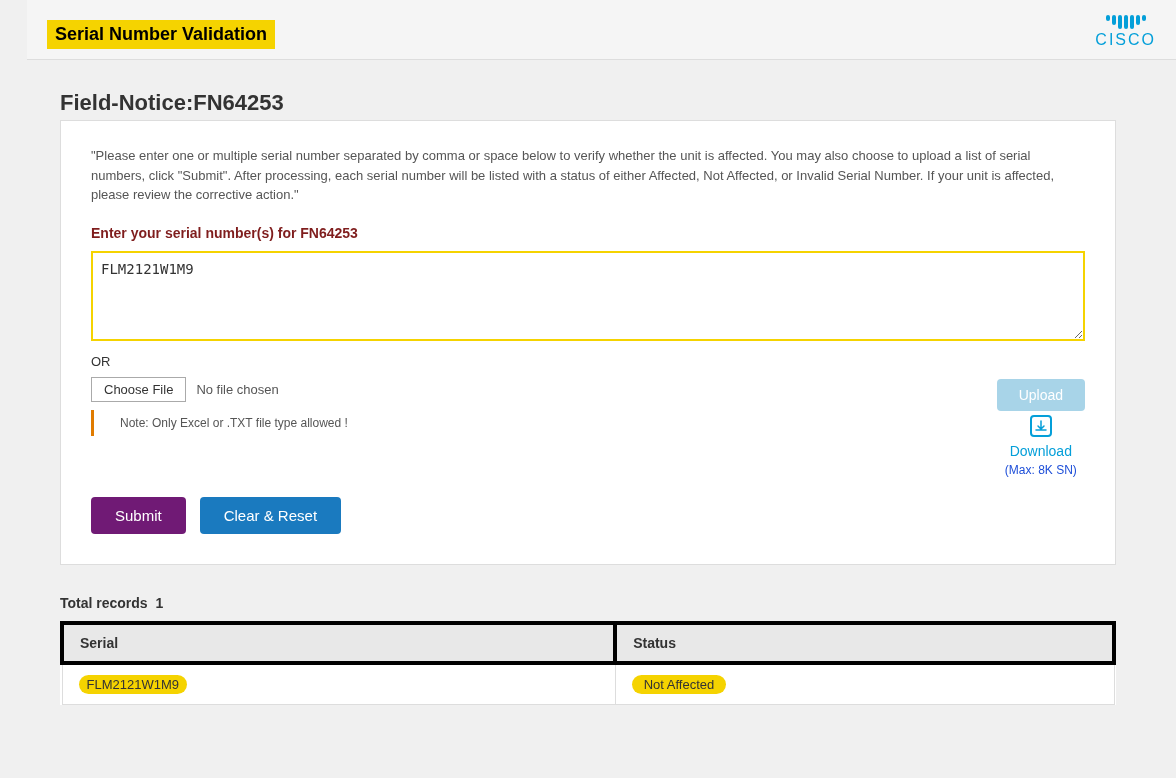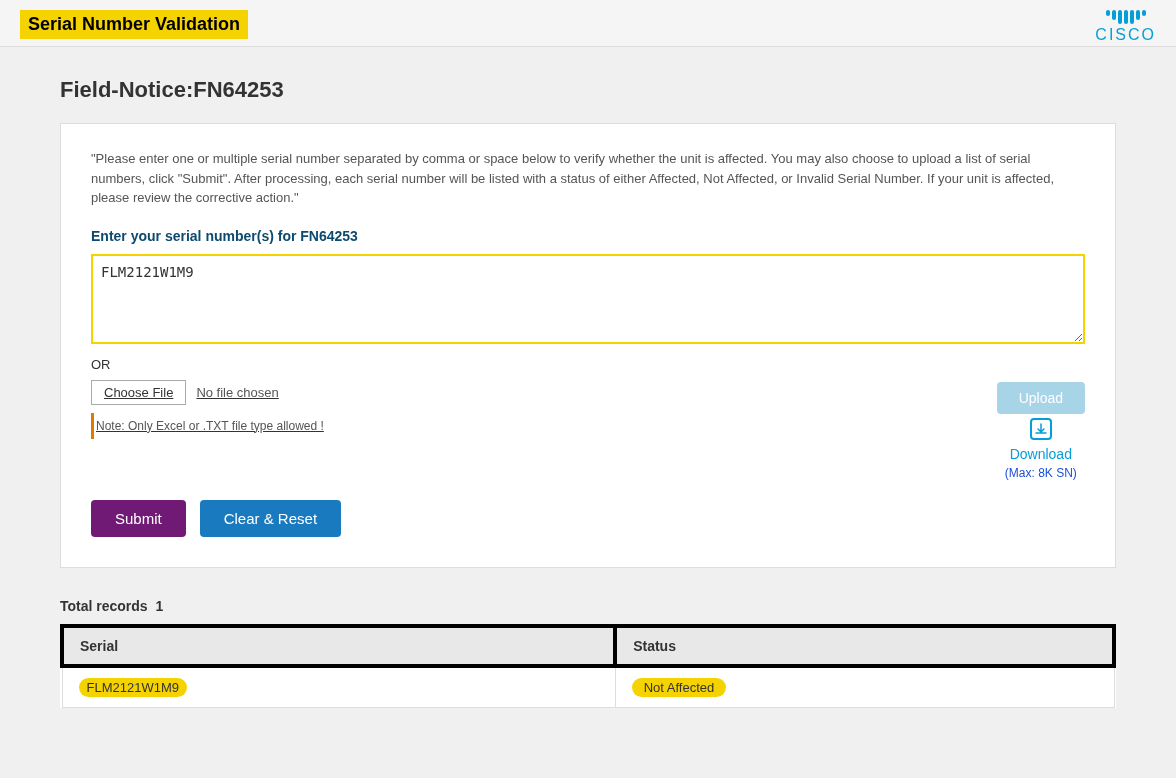--- a/index.html
+++ b/index.html
@@ -8,24 +8,25 @@
       font-size: 14px;
       background: #f0f0f0;
       color: #333;
     }
 
     
     .header {
       background: #f5f5f5;
       border-bottom: 1px solid #ddd;
       display: flex;
-      align-items: flex-start;
+      align-items: flex-end;
       justify-content: space-between;
       padding: 10px 20px;
-      height: 47px;
+      height: 60px;
+      margin-left: 27px;
     }
     .header-title {
       background: #f5d300;
       font-size: 18px;
       font-weight: bold;
       padding: 4px 8px;
       color: #000;
     }
     .cisco-logo {
       display: flex;
@@ -51,21 +52,21 @@
 
     
     .main {
       padding: 30px 60px;
     }
 
     .page-title {
       font-size: 22px;
       font-weight: bold;
       color: #333;
-      margin-bottom: 20px;
+      margin-bottom: 4px;
     }
 
     
     .form-card {
       background: #fff;
       border: 1px solid #ddd;
       padding: 25px 30px 30px;
       margin-bottom: 30px;
     }
 
@@ -73,21 +74,21 @@
       font-size: 13px;
       color: #555;
       margin-bottom: 20px;
       line-height: 1.5;
     }
 
     .serial-label {
       font-weight: bold;
       font-size: 14px;
       margin-bottom: 10px;
-      color: #0c4a6e;
+      color: #7f1d1d;
     }
 
     .serial-textarea {
       width: 100%;
       height: 90px;
       border: 2px solid #f5d300;
       padding: 8px;
       font-size: 14px;
       resize: vertical;
       outline: none;
@@ -101,21 +102,20 @@
     }
 
     .file-row {
       display: flex;
       align-items: flex-start;
       gap: 20px;
     }
 
     .file-left {
       flex: 1;
-      text-decoration: underline;
     }
 
     .file-input-row {
       display: flex;
       align-items: center;
       gap: 10px;
       margin-bottom: 8px;
     }
 
     .choose-file-btn {
@@ -127,21 +127,21 @@
       color: #333;
     }
 
     .no-file-text {
       font-size: 13px;
       color: #555;
     }
 
     .file-note {
       border-left: 3px solid #e07b00;
-      padding: 6px 2px;
+      padding: 6px 26px;
       font-size: 12px;
       color: #555;
       background: #fff;
     }
 
     .upload-download-col {
       display: flex;
       flex-direction: column;
       align-items: center;
       gap: 4px;

